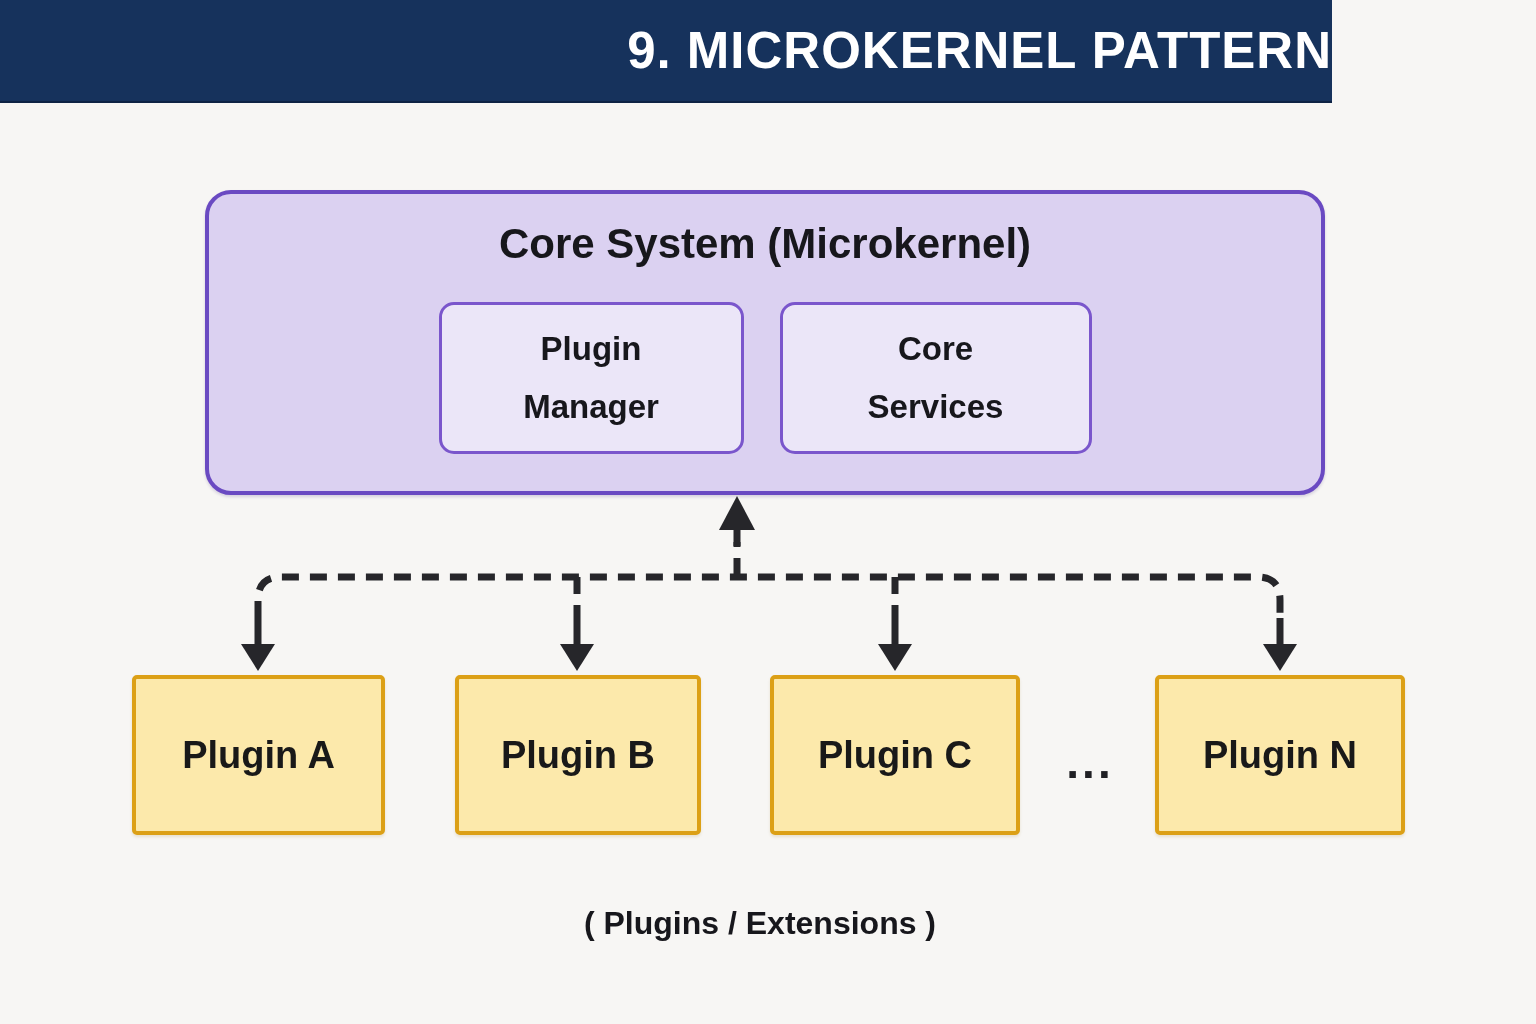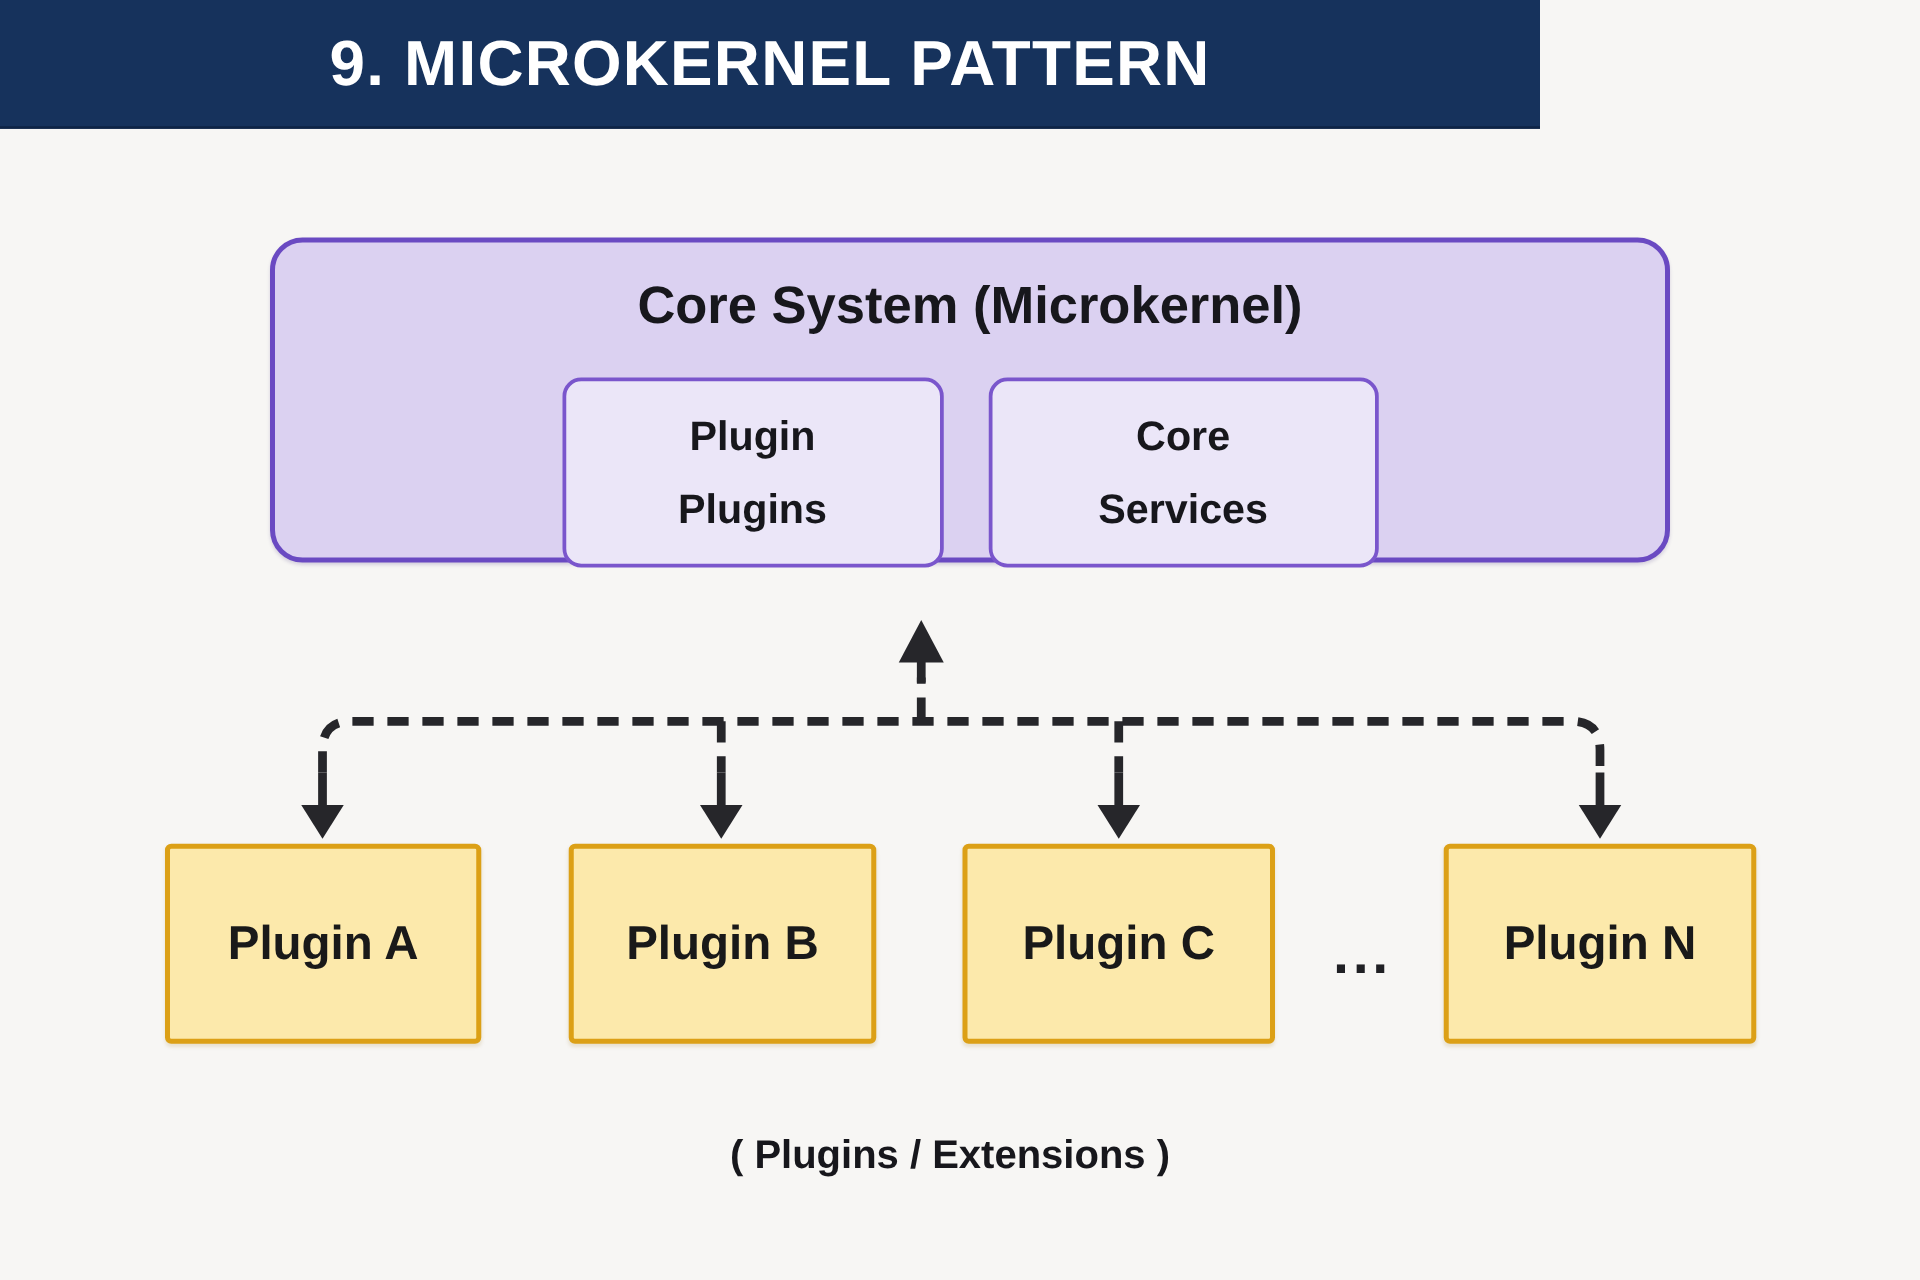--- a/index.html
+++ b/index.html
@@ -16,34 +16,34 @@
     --header_text:#ffffff;
   }
   *{margin:0;padding:0;box-sizing:border-box;}
   html,body{width:1536px;height:1024px;overflow:hidden;}
   body{
     background:var(--page_bg);
     font-family:"Liberation Sans","DejaVu Sans",sans-serif;
     position:relative;
   }
   .header{
-    position:absolute;left:0;top:0;width:1232px;height:103px;
+    position:absolute;left:0;top:0;width:1332px;height:103px;
     background:var(--header_bg);
-    display:flex;align-items:center;justify-content:center;
+    display:flex;align-items:center;justify-content:flex-end;
     border-bottom:2px solid #0e2344;
   }
   .header h1{
     color:var(--header_text);
     font-size:51px;
     font-weight:bold;
     letter-spacing:1px;
   }
   .canvas{position:absolute;left:0;top:0;width:1536px;height:1024px;}
   .core-box{
-    position:absolute;left:216px;top:190px;width:1120px;height:260px;
+    position:absolute;left:205px;top:190px;width:1120px;height:305px;
     background:var(--core_fill);
     border:4px solid var(--core_border);
     border-radius:26px;
     box-shadow:0 2px 3px rgba(60,40,120,0.18);
   }
   .core-title{
     position:absolute;left:0;top:26px;width:100%;
     text-align:center;
     font-size:42px;font-weight:bold;color:var(--text_dark);
   }
@@ -96,21 +96,21 @@
 <div class="canvas">
 
   <div class="header">
     <h1>9. MICROKERNEL PATTERN</h1>
   </div>
 
   <div class="core-box">
     <div class="core-title">Core System (Microkernel)</div>
     <div class="core-subs">
       <div class="sub-box w1">Plugin
-Plugins</div>
+Manager</div>
       <div class="sub-box w2">Core
 Services</div>
     </div>
   </div>
 
   <svg class="connectors" viewBox="0 0 1536 1024" xmlns="http://www.w3.org/2000/svg" aria-hidden="true">
 
     <g stroke="#26262a" stroke-width="7" fill="none" stroke-dasharray="17 11">
       <path d="M258 618 V600 Q258 577 281 577 H1257 Q1280 577 1280 600 V618"></path>
       <path d="M577 577 V618"></path>

